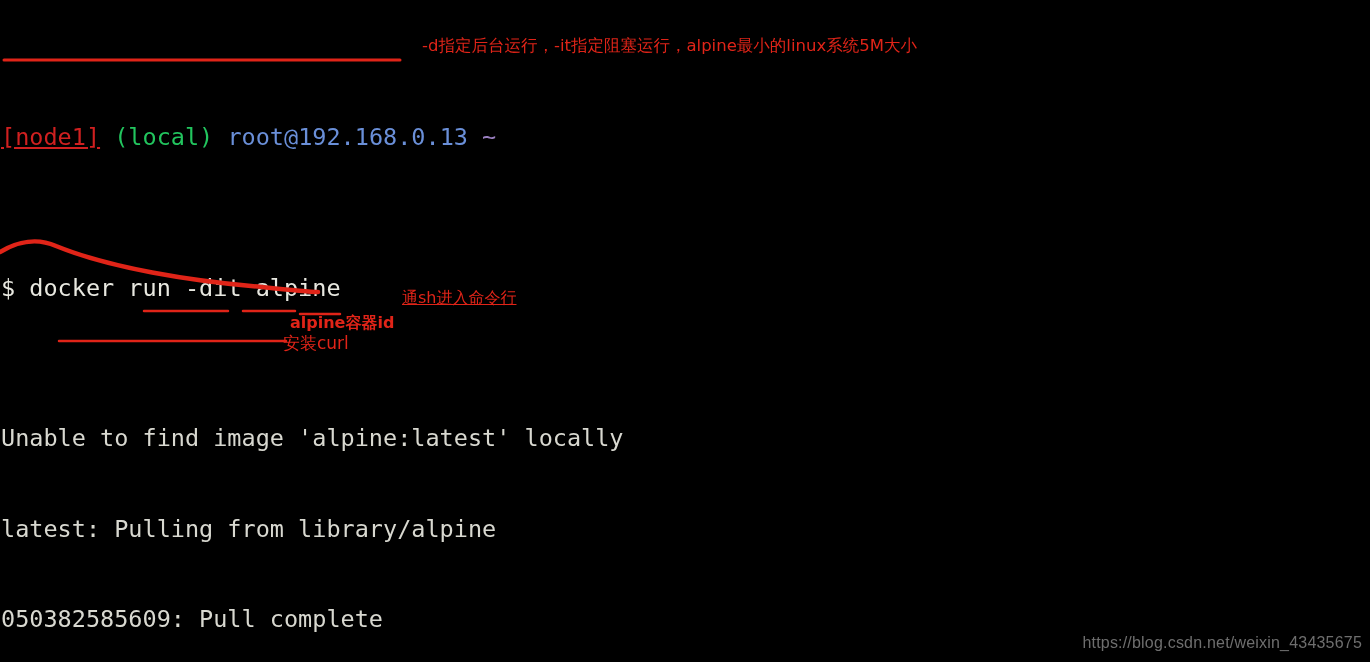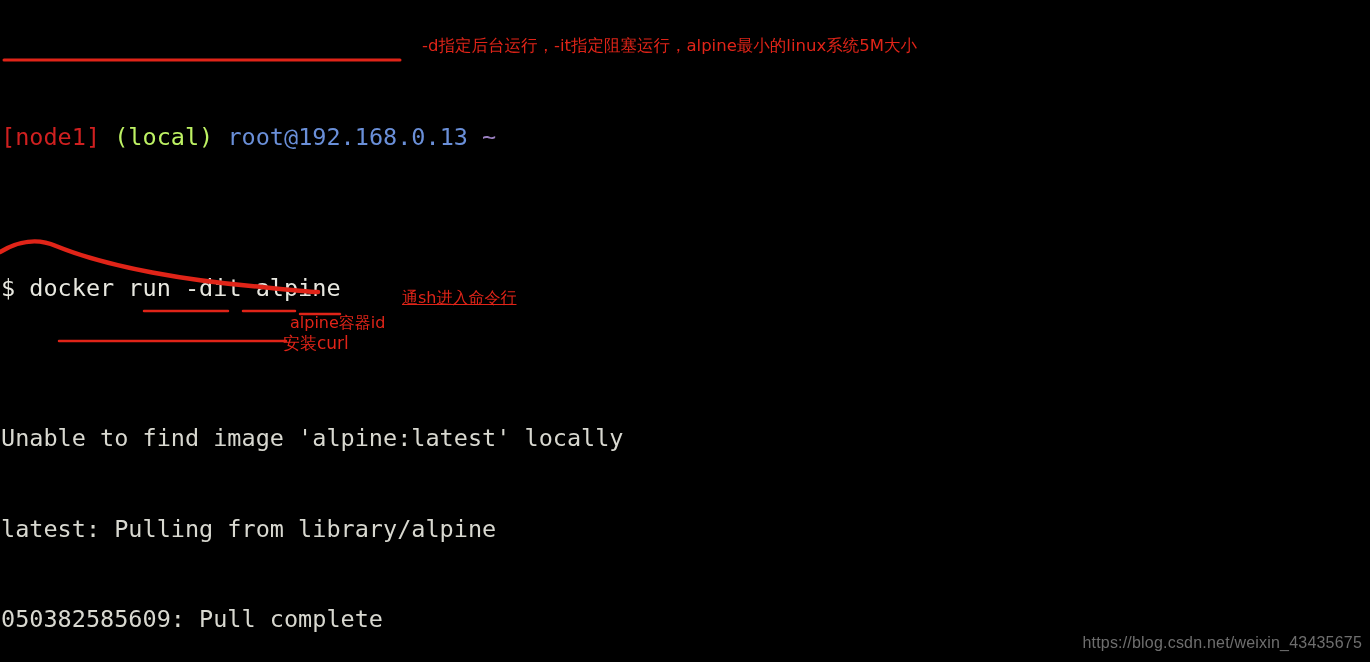--- a/index.html
+++ b/index.html
@@ -38,22 +38,22 @@
     letter-spacing: 0px;
     color: #d8d8d0;
     white-space: pre;
     z-index: 2;
   }
   .line {
     height: 30.1px;
     white-space: pre;
   }
 
-  .c-red    { color: #d02020; }
-  .c-green  { color: #bef264; }
+  .c-red    { color: #d02020; text-decoration: underline; }
+  .c-green  { color: #22c55e; }
   .c-blue   { color: #6a8fd8; }
   .c-purple { color: #9a7fc0; }
   .c-white  { color: #e8e8e0; }
 
   
   .annotations {
     position: absolute;
     left: 0;
     top: 0;
     width: 1178px;
@@ -147,21 +147,21 @@
 
       <line x1="300" y1="314" x2="340" y2="314" stroke="#e02418" stroke-width="2.5" stroke-linecap="round"></line>
 
       <line x1="59" y1="341" x2="286" y2="341" stroke="#e02418" stroke-width="2.5" stroke-linecap="round"></line>
     </svg>
 
     <div class="anno-text" style="left:422px; top:36px; font-size:16.5px;">-d指定后台运行，-it指定阻塞运行，alpine最小的linux系统5M大小</div>
 
     <div class="anno-text" style="left:402px; top:288px; font-size:16px;text-decoration:underline;">通sh进入命令行</div>
 
-    <div class="anno-text" style="left:290px; top:313px; font-size:16px;">alpine容器id</div>
+    <div class="anno-text" style="left:290px; top:313px; font-size:16px;font-weight:bold;">alpine容器id</div>
 
     <div class="anno-text" style="left:283px; top:333px; font-size:17px;">安装curl</div>
 
   </div>
 
   <div class="watermark">https://blog.csdn.net/weixin_43435675</div>
 
 </div>
 
 </body></html>

